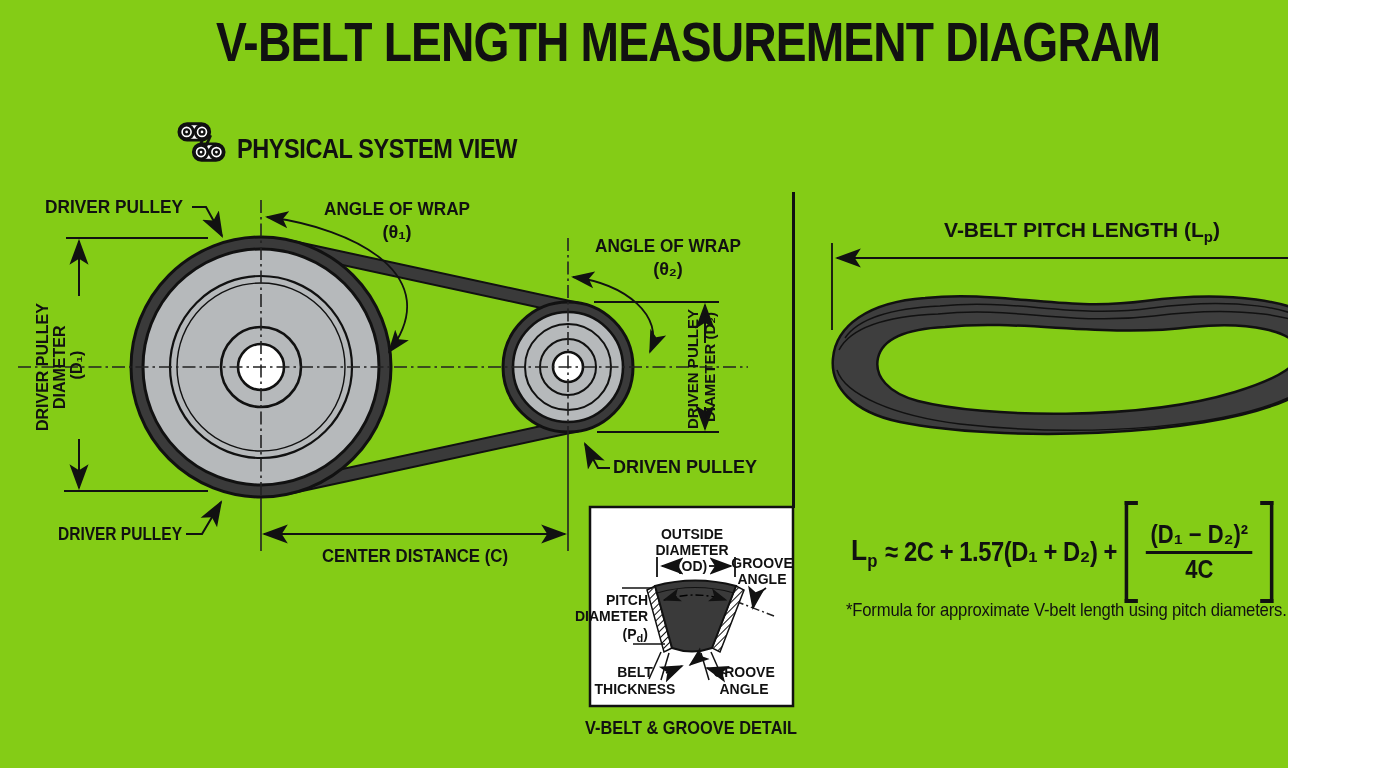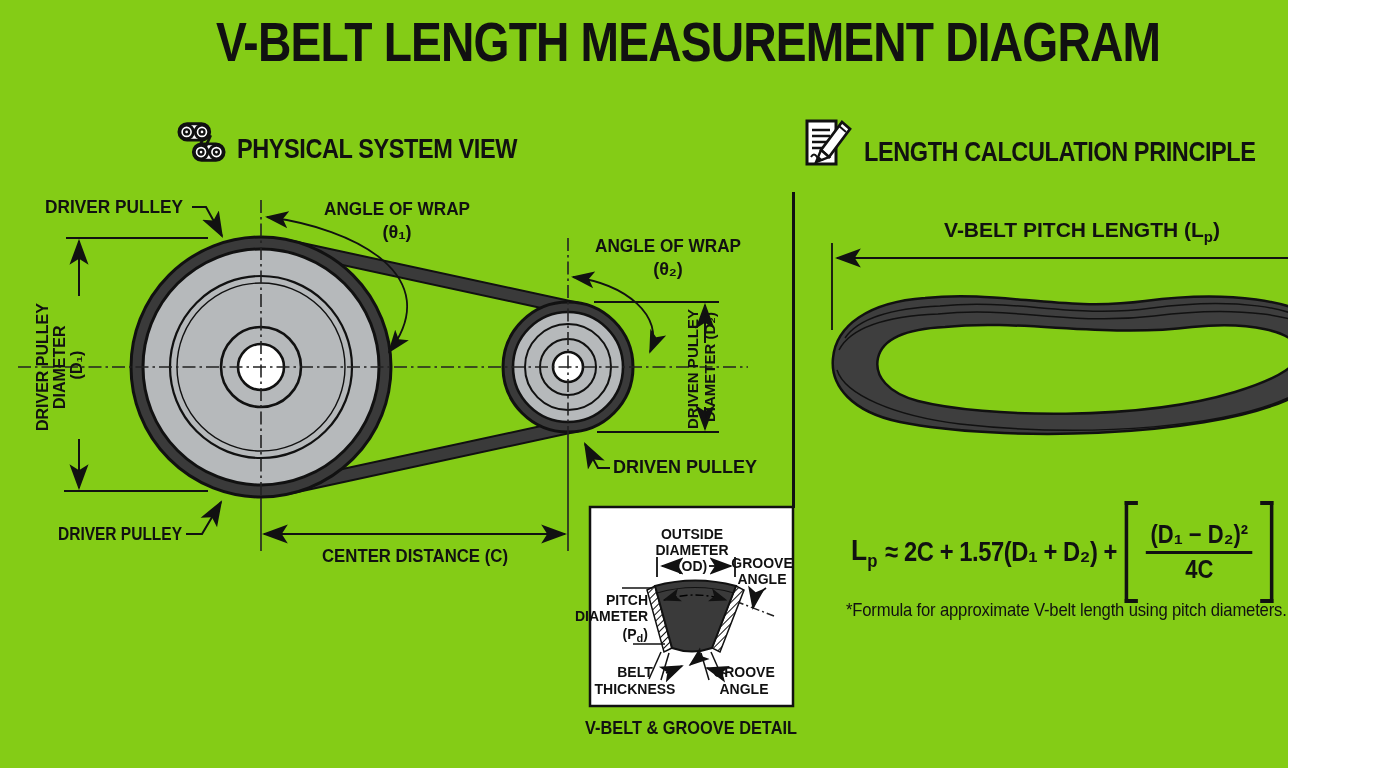--- a/index.html
+++ b/index.html
@@ -48,34 +48,20 @@
           <circle cx="26" cy="12.5" r="2.6" stroke-width="2.4"></circle>
         <circle cx="25" cy="33.5" r="7" fill="#fff"></circle>
           <circle cx="25" cy="33.5" r="2.6" stroke-width="2.4"></circle>
         <circle cx="41" cy="33.5" r="7" fill="#fff"></circle>
           <circle cx="41" cy="33.5" r="2.6" stroke-width="2.4"></circle>
       </g>
     </svg>
     <span class="txt">PHYSICAL SYSTEM VIEW</span>
   </div>
 
-  <div id="hdr-right" class="abs sec-header">
-    <svg width="50" height="50" viewBox="0 0 50 50">
-      <g fill="none" stroke="#111" stroke-width="3">
-        <rect x="3" y="3" width="29" height="43" fill="#fff"></rect>
-        <path d="M8,12 H26 M8,18 H26 M8,24 H26 M8,30 H23" stroke-width="2.6"></path>
-        <path d="M7,39 q 3,-5 6,0 t 6,0" stroke-width="2"></path>
-        <polygon points="38,4 46,11 25,39 17,32" fill="#fff" stroke-width="2.8"></polygon>
-        <path d="M35,8 L42,14" stroke-width="2"></path>
-        <polygon points="17,32 25,39 12,44" fill="#fff" stroke-width="2.4"></polygon>
-        <polygon points="12,44 15,38.5 19.5,42.5" fill="#111" stroke="none"></polygon>
-      </g>
-    </svg>
-    <span class="txt">LENGTH CALCULATION PRINCIPLE</span>
-  </div>
 
   <div id="divider" class="abs"></div>
 
   <svg class="abs" style="left:0;top:180px;" width="800" height="580" viewBox="0 0 800 580">
     <defs>
       <marker id="arrL" viewBox="0 0 12 10" refX="11" refY="5" markerWidth="13" markerHeight="11" orient="auto-start-reverse">
         <path d="M0,0.6 L12,5 L0,9.4 L2.8,5 Z" fill="#111"></path>
       </marker>
       <pattern id="hatch" width="5" height="5" patternTransform="rotate(45)" patternUnits="userSpaceOnUse">
         <rect width="5" height="5" fill="#fff"></rect>

